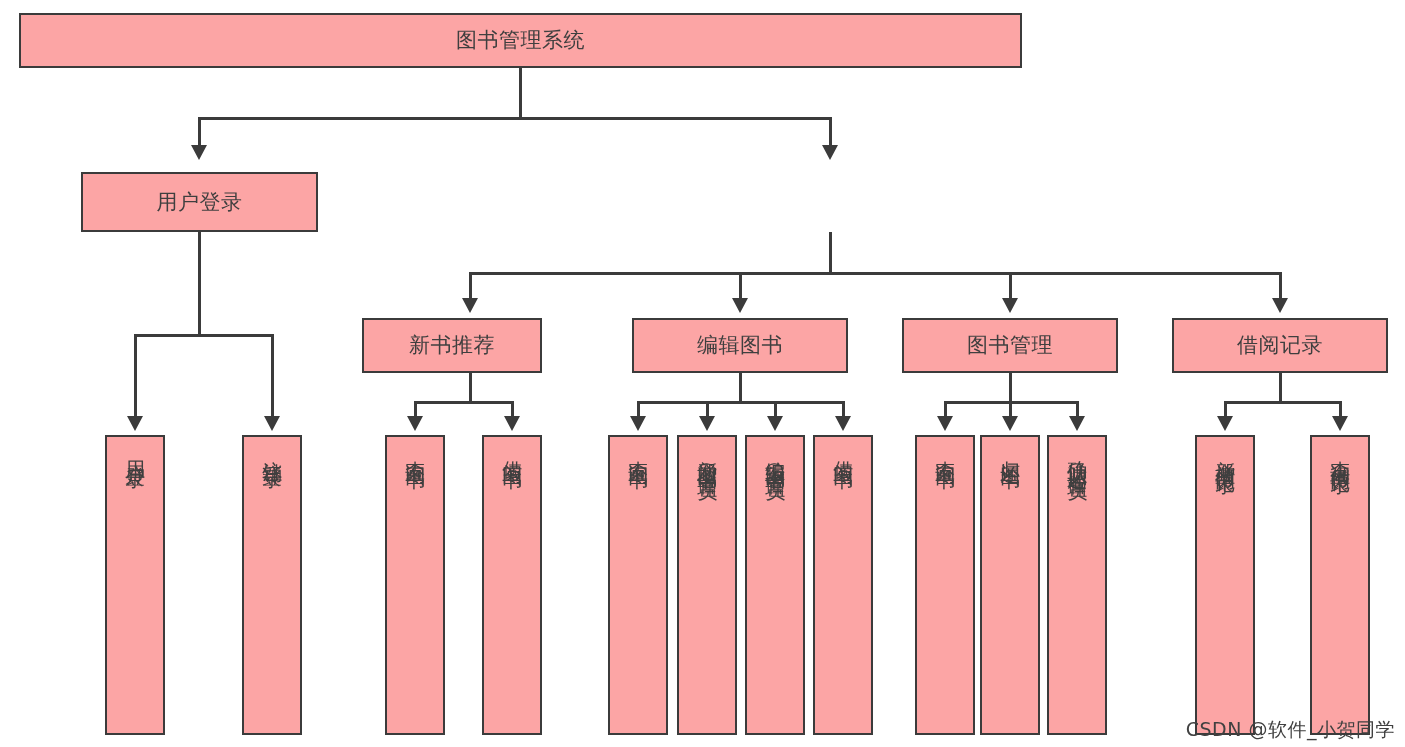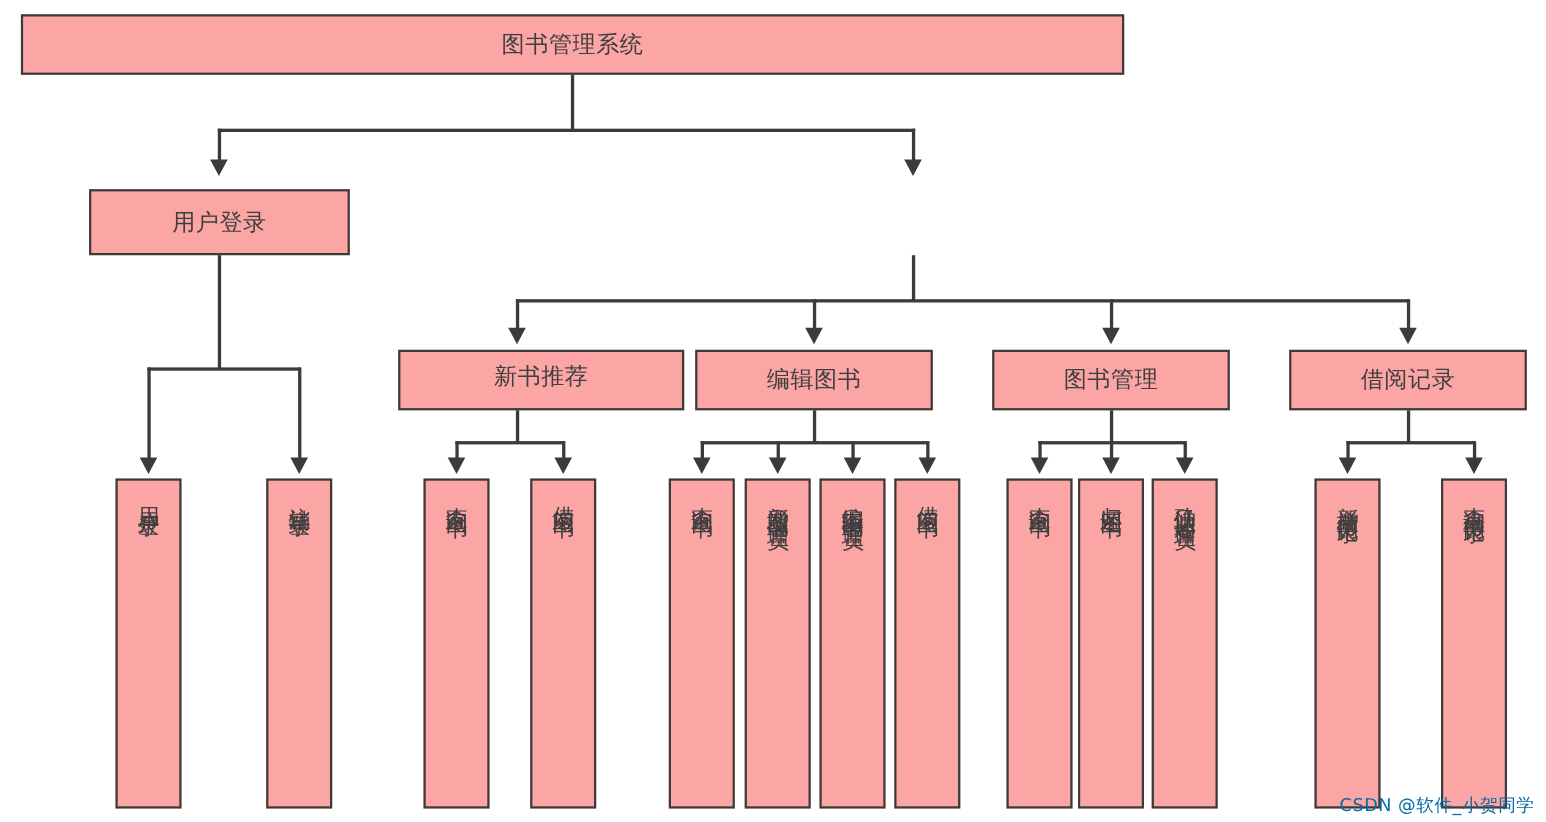--- a/index.html
+++ b/index.html
@@ -72,22 +72,22 @@
     border-left: 8px solid transparent;
     border-right: 8px solid transparent;
     border-top: 15px solid #3b3b3b;
   }
 
   
   #watermark {
     position: absolute;
     right: 10px;
     bottom: 4px;
-    font-size: 16px;
-    color: #0369a1;
+    font-size: 19px;
+    color: #404040;
     letter-spacing: 0.5px;
     white-space: nowrap;
     user-select: none;
   }
 </style>
 </head>
 <body>
 
 <div id="canvas">
 
@@ -124,21 +124,21 @@
 
   <div class="ln v-line" style="left:739px; top:272px; width:2.5px; height:28px;"></div>
   <div class="arrow" style="left:732px; top:298px;"></div>
 
   <div class="ln v-line" style="left:1009px; top:272px; width:2.5px; height:28px;"></div>
   <div class="arrow" style="left:1002px; top:298px;"></div>
 
   <div class="ln v-line" style="left:1279px; top:272px; width:2.5px; height:28px;"></div>
   <div class="arrow" style="left:1272px; top:298px;"></div>
 
-  <div class="node h" style="left:362px; top:318px; width:260px; height:55px;font-family:Liberation Mono, monospace;">
+  <div class="node h" style="left:362px; top:318px; width:180px; height:55px;">
     <span class="label">新书推荐</span>
   </div>
   <div class="node h" style="left:632px; top:318px; width:216px; height:55px;">
     <span class="label">编辑图书</span>
   </div>
   <div class="node h" style="left:902px; top:318px; width:216px; height:55px;">
     <span class="label">图书管理</span>
   </div>
   <div class="node h" style="left:1172px; top:318px; width:216px; height:55px;">
     <span class="label">借阅记录</span>

